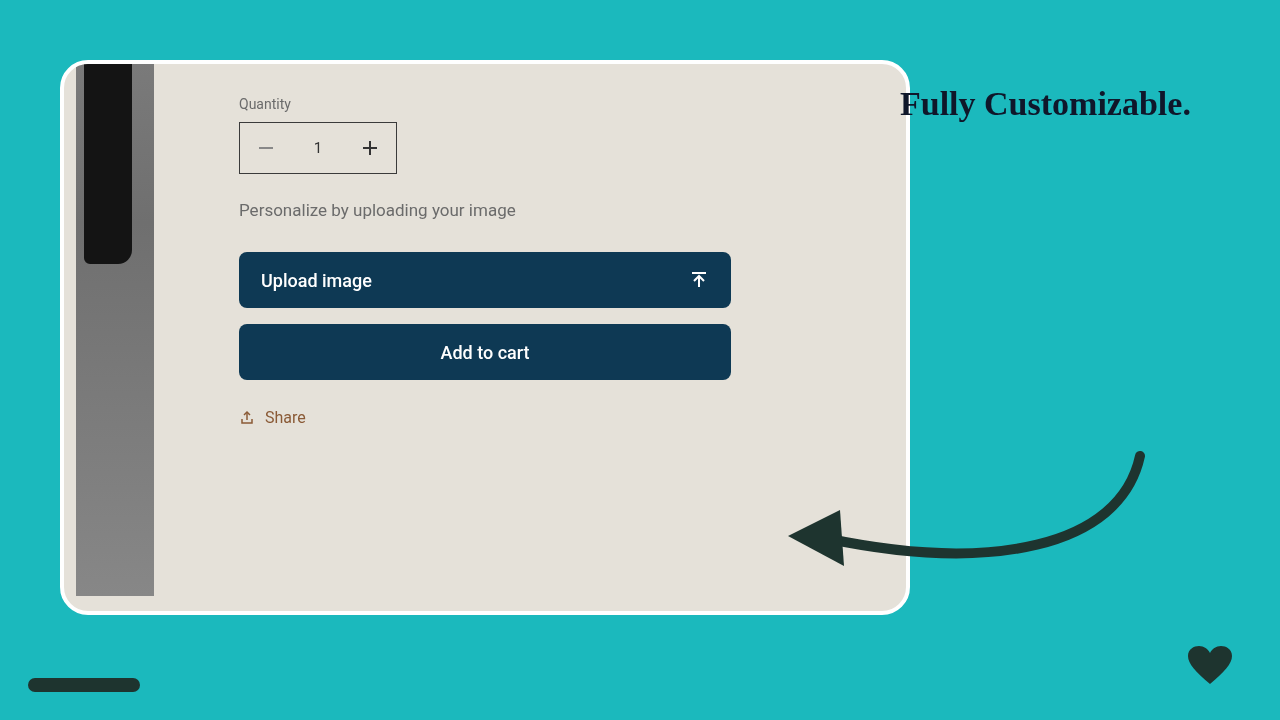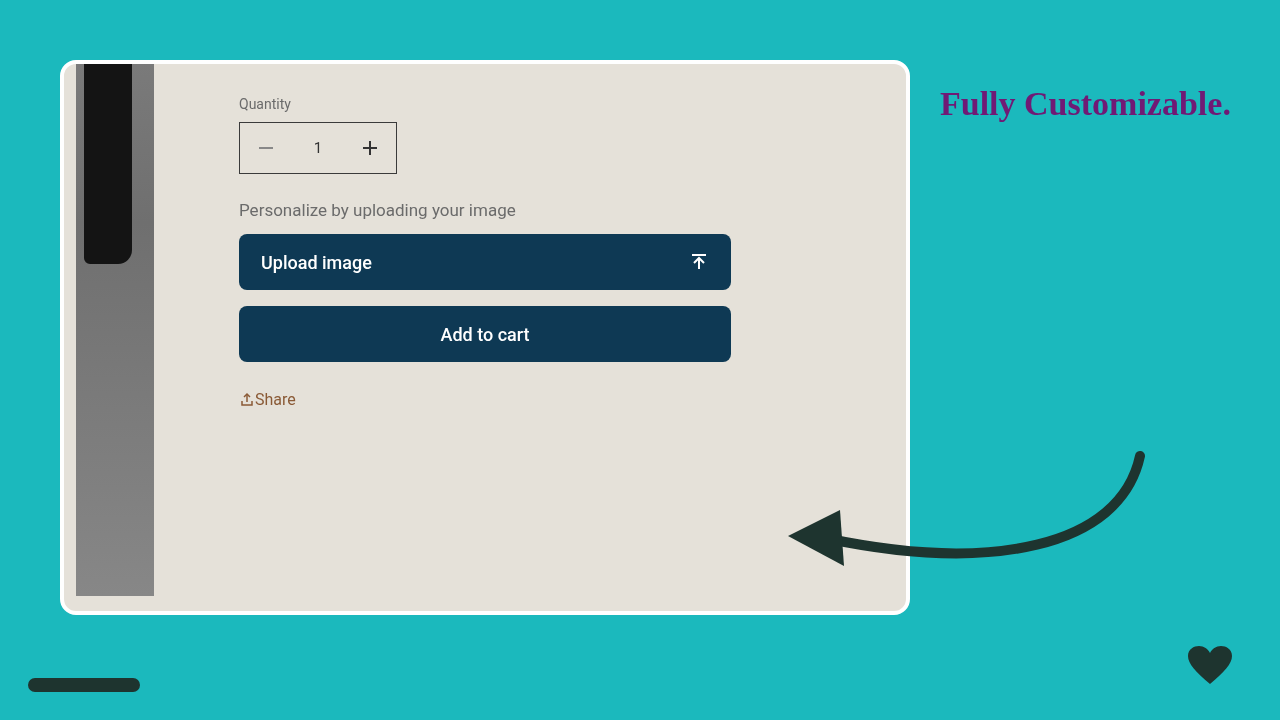--- a/index.html
+++ b/index.html
@@ -12,21 +12,21 @@
       overflow: hidden;
     }
     .card {
       position: absolute;
       left: 60px;
       top: 60px;
       width: 850px;
       height: 555px;
       background: #e5e1d9;
       border: 4px solid #ffffff;
-      border-radius: 16px;
+      border-radius: 28px;
       overflow: hidden;
     }
     .product-thumb {
       position: absolute;
       left: 12px;
       top: 0;
       width: 78px;
       height: 532px;
       background: linear-gradient(to bottom, #7a7a7a 0%, #6f6f6f 30%, #878787 100%);
     }
@@ -72,21 +72,21 @@
     .qty-val {
       flex: 1;
       text-align: center;
       font-size: 15px;
       color: #333;
     }
     .personalize-label {
       margin-top: 26px;
       font-size: 17px;
       color: #6b6b6b;
-      margin-bottom: 14px;
+      margin-bottom: 32px;
     }
     .btn {
       width: 492px;
       height: 56px;
       border: none;
       border-radius: 8px;
       font-size: 18px;
       font-weight: 500;
       cursor: pointer;
       display: flex;
@@ -109,29 +109,30 @@
     .btn-buy {
       background: #9e6a3a;
       color: #fff;
       justify-content: center;
       border-radius: 0;
     }
     .share-row {
       margin-top: 28px;
       display: flex;
       align-items: center;
+      gap: 10px;
       color: #8a5a36;
       font-size: 16px;
     }
     .callout {
       position: absolute;
-      left: 940px;
+      left: 900px;
       top: 82px;
       width: 310px;
-      color: #701a75;
+      color: #0f172a;
       font-family: Georgia, "Times New Roman", serif;
       font-size: 34px;
       line-height: 1.3;
       font-weight: 700;
     }
     .callout p { margin-bottom: 40px; }
     .arrow-wrap {
       position: absolute;
       left: 770px;
       top: 448px;

